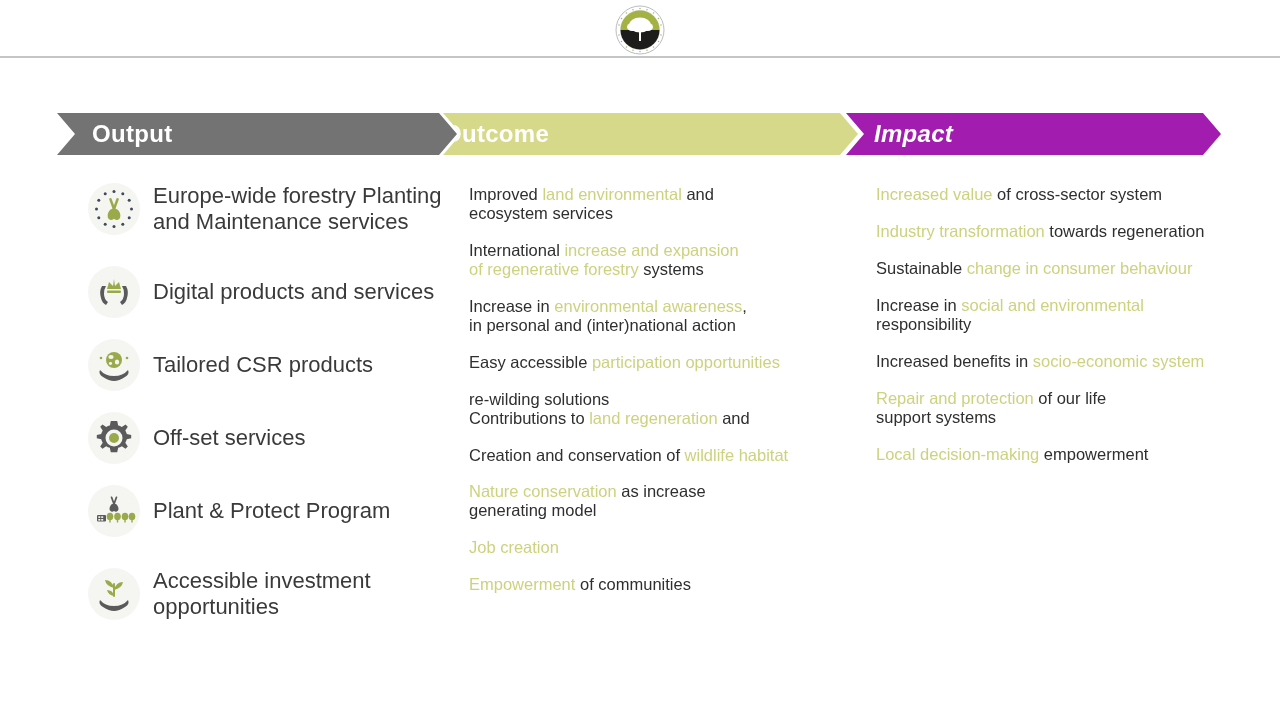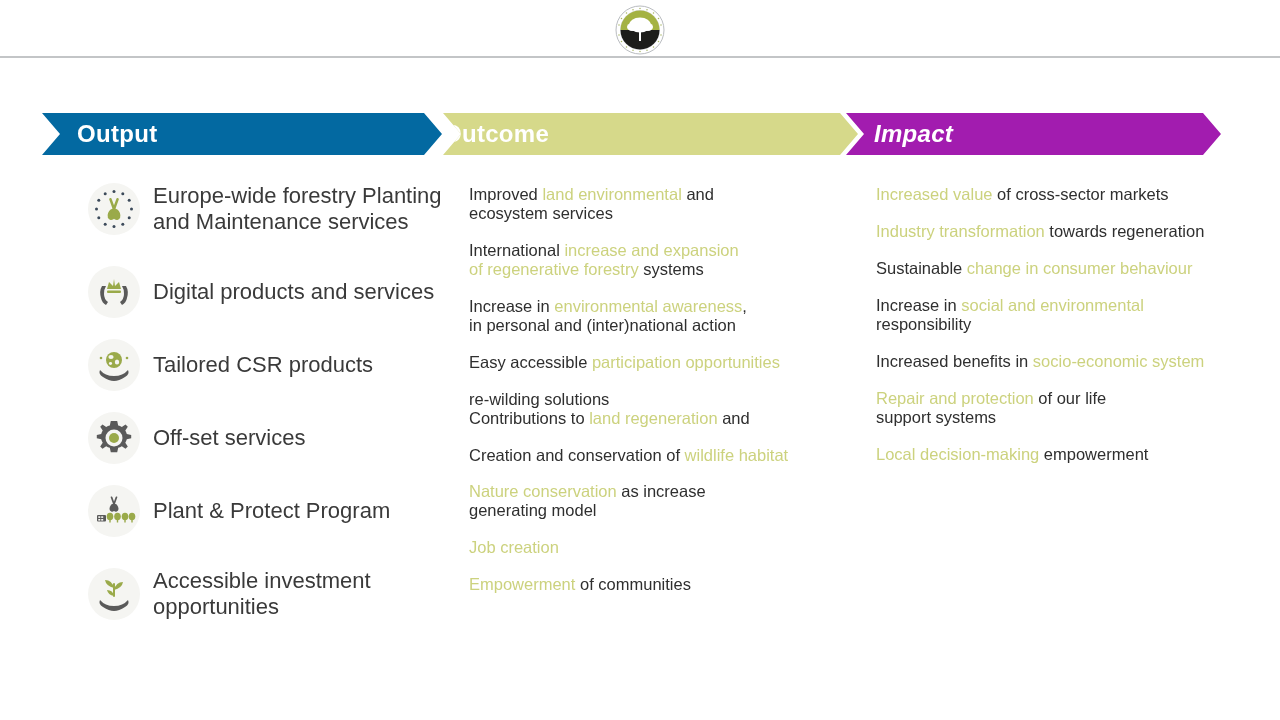--- a/index.html
+++ b/index.html
@@ -50,23 +50,23 @@
   }
   .banner-label {
     color: #ffffff;
     font-size: 24px;
     font-weight: bold;
     letter-spacing: 0.3px;
     white-space: nowrap;
   }
 
   .banner-output {
-    left: 42px;
+    left: 57px;
     width: 400px;
-    background: #0369a1;
+    background: #737373;
     -webkit-clip-path: polygon(0 0, 382px 0, 400px 50%, 382px 100%, 0 100%, 18px 50%);
     clip-path: polygon(0 0, 382px 0, 400px 50%, 382px 100%, 0 100%, 18px 50%);
     z-index: 3;
   }
   .banner-output .banner-label { margin-left: 35px; }
 
   .banner-outcome {
     left: 443px;
     width: 415px;
     background: #d6d98a;
@@ -374,21 +374,21 @@
     <div class="para" style="top: 353px;">
       <div><span class="hl">Job creation</span></div>
     </div>
     <div class="para" style="top: 390px;">
       <div><span class="hl">Empowerment</span><span> of communities</span></div>
     </div>
   </div>
 
 <div class="col-impact">
     <div class="para" style="top: 0px;">
-      <div><span class="hl">Increased value</span><span> of cross-sector markets</span></div>
+      <div><span class="hl">Increased value</span><span> of cross-sector system</span></div>
     </div>
     <div class="para" style="top: 37px;">
       <div><span class="hl">Industry transformation</span><span> towards regeneration</span></div>
     </div>
     <div class="para" style="top: 74px;">
       <div><span>Sustainable </span><span class="hl">change in consumer behaviour</span></div>
     </div>
     <div class="para" style="top: 111px;">
       <div><span>Increase in </span><span class="hl">social and environmental</span></div>
       <div><span>responsibility</span></div>

